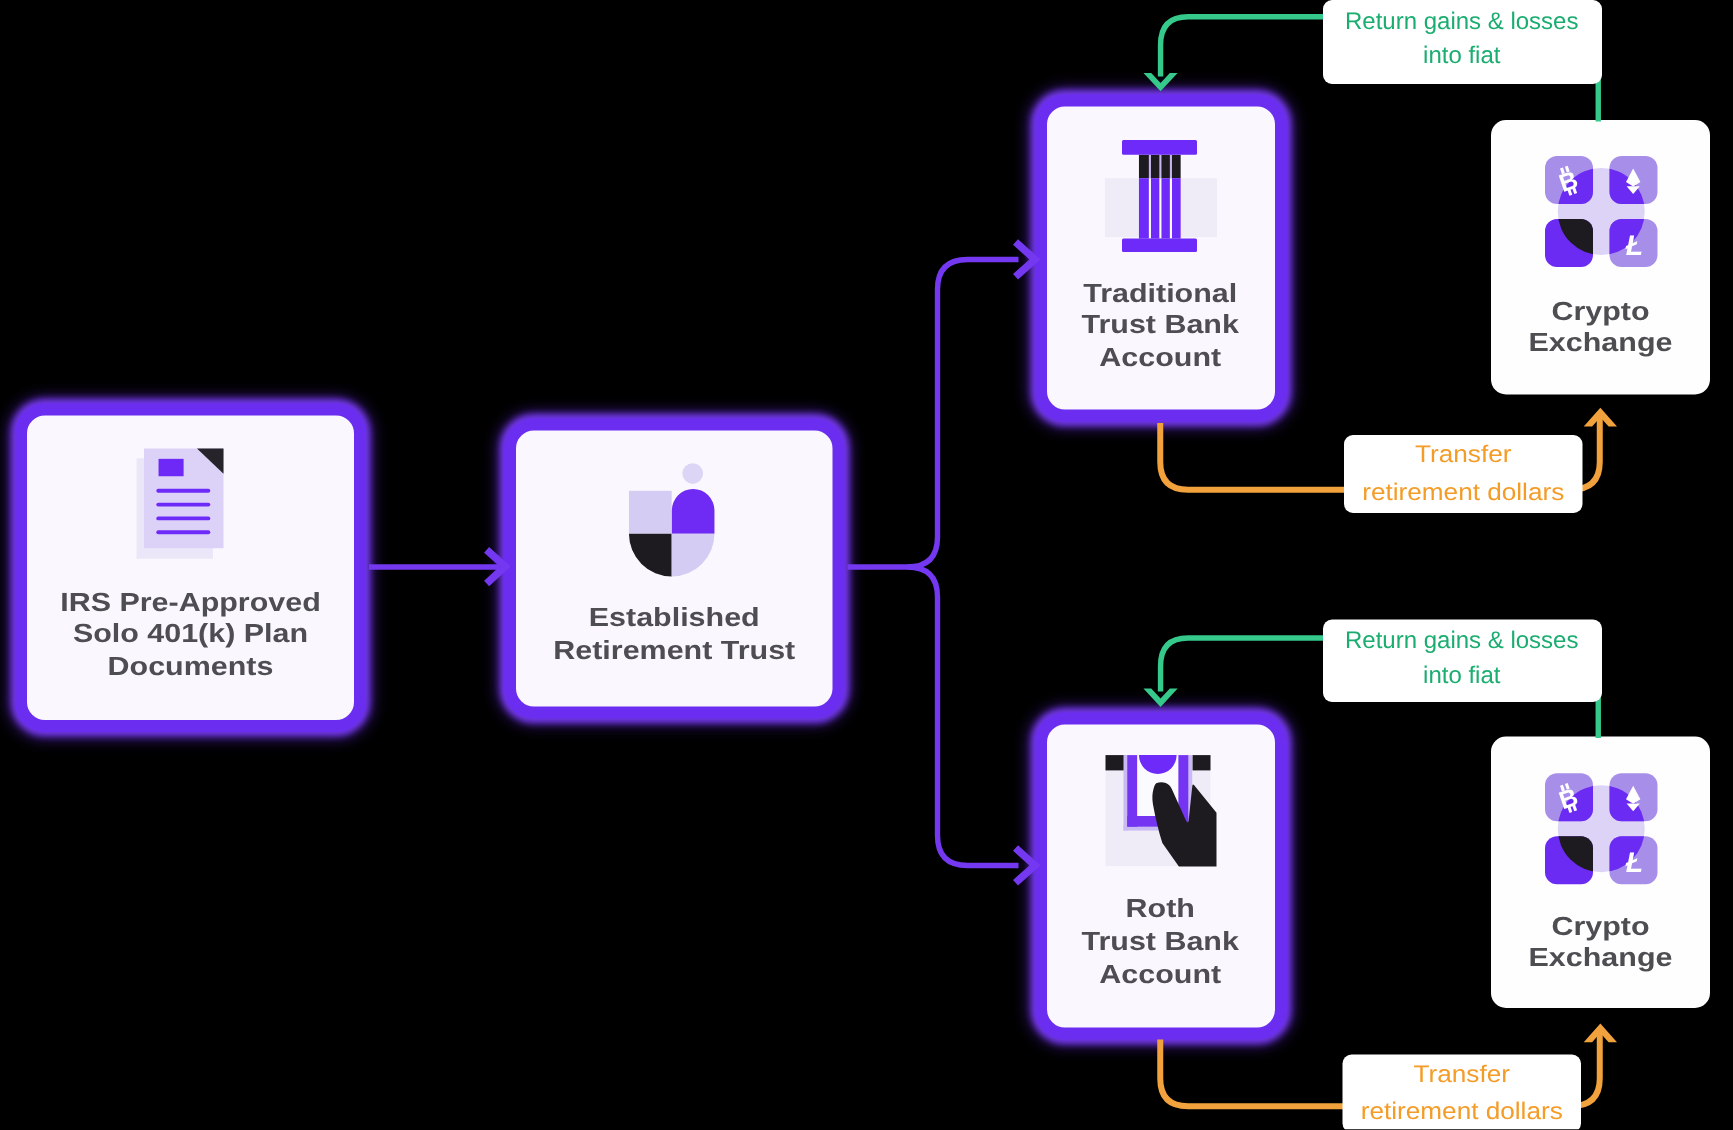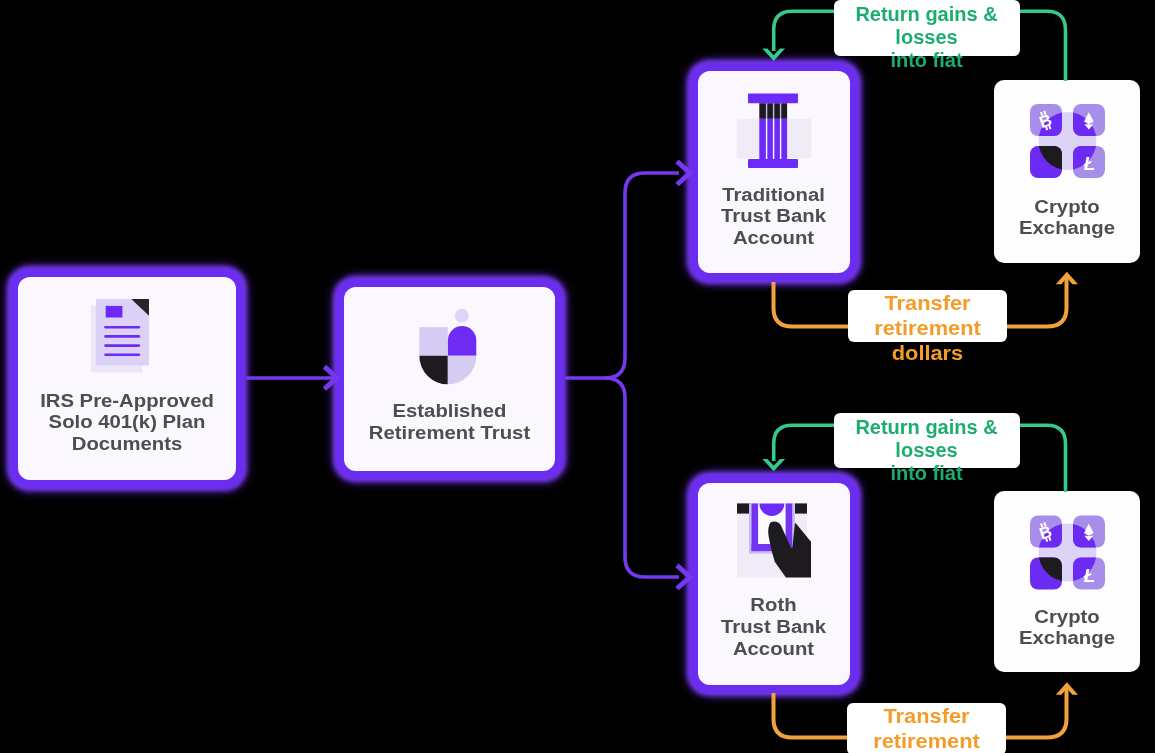--- a/index.html
+++ b/index.html
@@ -5,21 +5,21 @@
   html,body{margin:0;padding:0;background:#000;}
   #stage{position:relative;width:1155px;height:753px;background:#000;overflow:hidden;
     font-family:"Liberation Sans", sans-serif;}
   .card{position:absolute;box-sizing:border-box;background:#FAF8FE;
     border:8px solid #6B2DF0;border-radius:20px;
     box-shadow:0 0 4px 2.5px rgba(122,60,246,0.9), 0 0 9px 5px rgba(110,48,240,0.45);}
   .wcard{position:absolute;box-sizing:border-box;background:#FEFEFE;border-radius:10px;}
   .ctext{position:absolute;text-align:center;font-weight:bold;color:#4D4D52;
     font-size:17.5px;line-height:21.8px;transform:scaleX(1.16);}
   .label{position:absolute;background:#fff;border-radius:6px;text-align:center;
-    font-weight:bold;font-size:20px;}
+    font-weight:normal;font-size:16px;margin-left:48px;}
   svg{position:absolute;left:0;top:0;}
 </style>
 </head>
 <body>
 <div id="stage">
 
   <div class="card" style="left:10px;top:269px;width:234px;height:219px;"></div>
   <div class="card" style="left:336px;top:278.5px;width:226.5px;height:200px;"></div>
   <div class="card" style="left:689.5px;top:62.5px;width:168px;height:218.5px;"></div>
   <div class="card" style="left:689.5px;top:474.5px;width:168px;height:218.5px;"></div>

